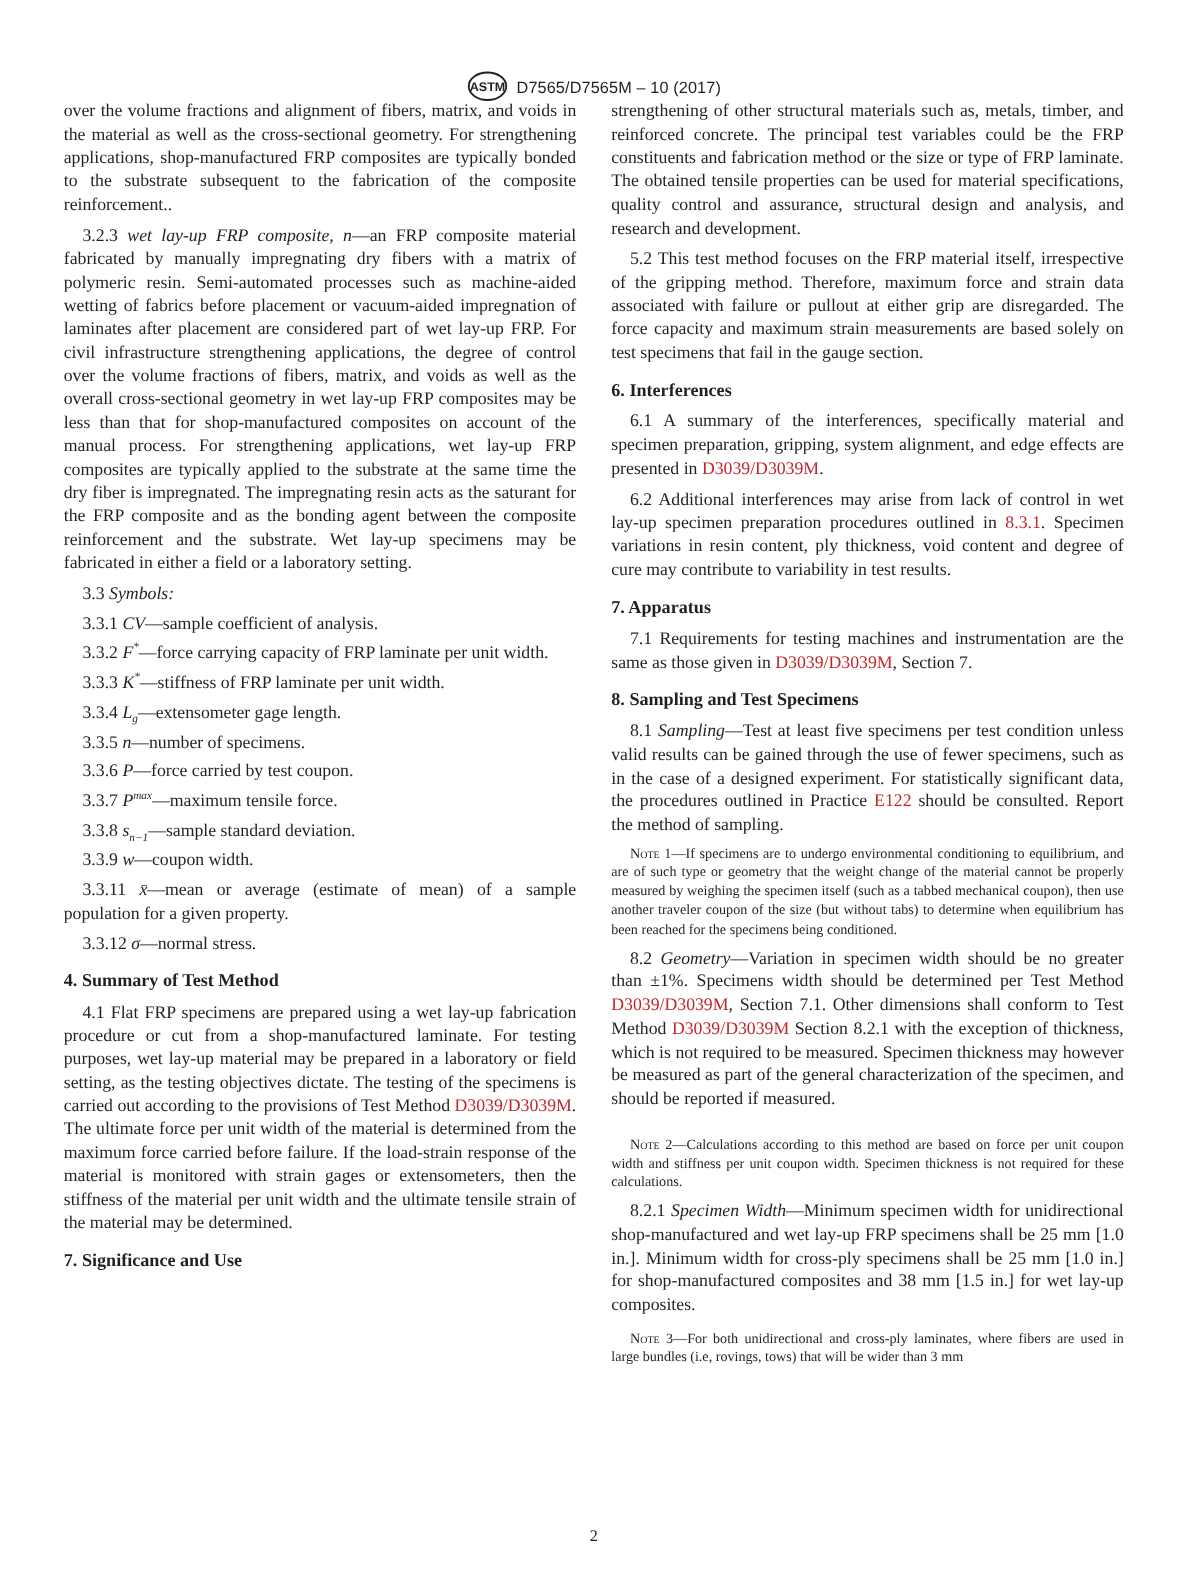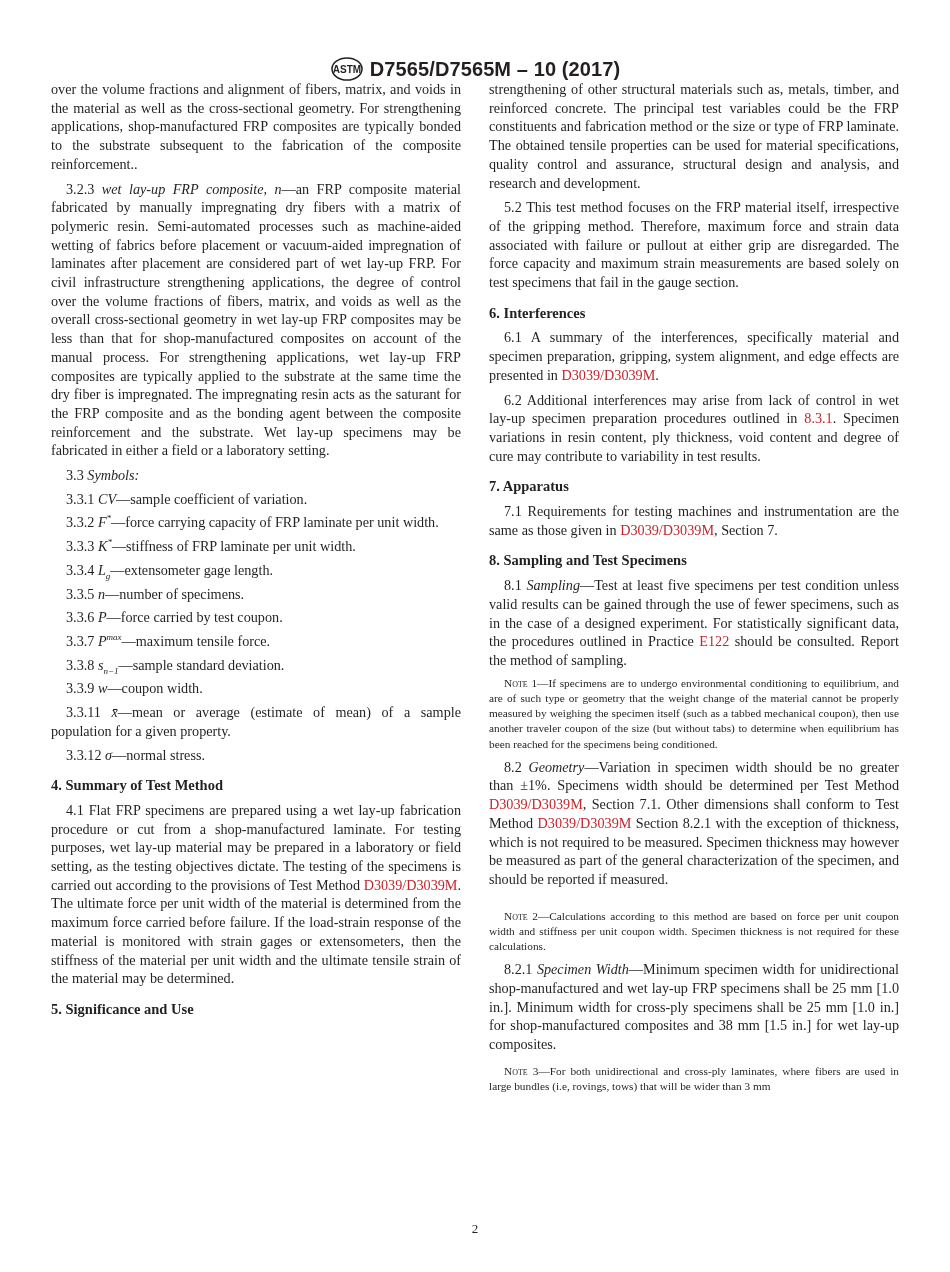--- a/index.html
+++ b/index.html
@@ -1,21 +1,21 @@
 <!DOCTYPE html>
 <html><head>
 <meta charset="utf-8">
 <style>
   html, body { margin: 0; padding: 0; background: #ffffff; }
   body { width: 950px; height: 1272px; position: relative; overflow: hidden;
          font-family: "Liberation Serif", "DejaVu Serif", serif; color: #231f20; }
   .header { position: absolute; top: 56px; left: 0; width: 950px; text-align: center; }
   .header-inner { display: inline-flex; align-items: center; gap: 6px; }
   .logo { width: 34px; height: 26px; display: inline-block; }
-  .doc-title { font-family: "Liberation Sans", "DejaVu Sans", sans-serif; font-weight: bold; font-size: 20px; letter-spacing: 0.1px; }
+  .doc-title { font-family: "Liberation Sans", "DejaVu Sans", sans-serif; font-weight: normal; font-size: 13px; letter-spacing: 0.1px; }
   .col { position: absolute; top: 80px; width: 410px; font-size: 14.2px; line-height: 18.7px; text-align: justify; }
   .col.left { left: 51px; }
   .col.right { left: 489px; }
   p { margin: 0 0 6px 0; text-indent: 15px; }
   p.sym { text-indent: 15px; margin-bottom: 5px; }
   p.cont { text-indent: 0; }
   h2 { font-size: 14.5px; font-weight: bold; margin: 12px 0 6px 0; text-align: left; }
   .note { font-size: 11.3px; line-height: 15.2px; margin: 0 0 6px 0; text-indent: 15px; }
   .note .sc { font-variant: small-caps; }
   .link { color: #c0272d; }
@@ -37,37 +37,37 @@
 </div>
 
 <div class="col left">
   <p class="cont">over the volume fractions and alignment of fibers, matrix, and voids in the material as well as the cross-sectional geometry. For strengthening applications, shop-manufactured FRP composites are typically bonded to the substrate subsequent to the fabrication of the composite reinforcement..</p>
 
   <p><span>3.2.3</span> <i>wet lay-up FRP composite,</i> <i>n</i><span>—an FRP composite material fabricated by manually impregnating dry fibers with a matrix of polymeric resin. Semi-automated processes such as machine-aided wetting of fabrics before placement or vacuum-aided impregnation of laminates after placement are considered part of wet lay-up FRP. For civil infrastructure strengthening applications, the degree of control over the volume fractions of fibers, matrix, and voids as well as the overall cross-sectional geometry in wet lay-up FRP composites may be less than that for shop-manufactured composites on account of the manual process. For strengthening applications, wet lay-up FRP composites are typically applied to the substrate at the same time the dry fiber is impregnated. The impregnating resin acts as the saturant for the FRP composite and as the bonding agent between the composite reinforcement and the substrate. Wet lay-up specimens may be fabricated in either a field or a laboratory setting.</span></p>
 
   <p class="sym"><span>3.3</span> <i>Symbols:</i></p>
 
   <div id="symbols-list">
-      <p class="sym"><span>3.3.1</span>  <i>CV</i><span>—sample coefficient of variation.</span></p>
+      <p class="sym"><span>3.3.1</span>  <i>CV</i><span>—sample coefficient of analysis.</span></p>
       <p class="sym"><span>3.3.2</span>  <i>F</i><sup><i>*</i></sup><span>—force carrying capacity of FRP laminate per unit width.</span></p>
       <p class="sym"><span>3.3.3</span>  <i>K</i><sup><i>*</i></sup><span>—stiffness of FRP laminate per unit width.</span></p>
       <p class="sym"><span>3.3.4</span>  <i>L</i><sub><i>g</i></sub><span>—extensometer gage length.</span></p>
       <p class="sym"><span>3.3.5</span>  <i>n</i><span>—number of specimens.</span></p>
       <p class="sym"><span>3.3.6</span>  <i>P</i><span>—force carried by test coupon.</span></p>
       <p class="sym"><span>3.3.7</span>  <i>P</i><sup><i>max</i></sup><span>—maximum tensile force.</span></p>
       <p class="sym"><span>3.3.8</span>  <i>s</i><sub><i>n−1</i></sub><span>—sample standard deviation.</span></p>
       <p class="sym"><span>3.3.9</span>  <i>w</i><span>—coupon width.</span></p>
       <p class="sym"><span>3.3.11</span>  <i>x̄</i><span>—mean or average (estimate of mean) of a sample population for a given property.</span></p>
       <p class="sym"><span>3.3.12</span>  <i>σ</i><span>—normal stress.</span></p>
     </div>
 
   <h2>4.  Summary of Test Method</h2>
   <p><span>4.1 Flat FRP specimens are prepared using a wet lay-up fabrication procedure or cut from a shop-manufactured laminate. For testing purposes, wet lay-up material may be prepared in a laboratory or field setting, as the testing objectives dictate. The testing of the specimens is carried out according to the provisions of Test Method </span><span class="link">D3039/D3039M</span><span>. The ultimate force per unit width of the material is determined from the maximum force carried before failure. If the load-strain response of the material is monitored with strain gages or extensometers, then the stiffness of the material per unit width and the ultimate tensile strain of the material may be determined.</span></p>
 
-  <h2>5.  Significance and Use</h2>
+  <h2>7.  Significance and Use</h2>
 </div>
 
 <div class="col right">
   <p class="cont">strengthening of other structural materials such as, metals, timber, and reinforced concrete. The principal test variables could be the FRP constituents and fabrication method or the size or type of FRP laminate. The obtained tensile properties can be used for material specifications, quality control and assurance, structural design and analysis, and research and development.</p>
   <p>5.2 This test method focuses on the FRP material itself, irrespective of the gripping method. Therefore, maximum force and strain data associated with failure or pullout at either grip are disregarded. The force capacity and maximum strain measurements are based solely on test specimens that fail in the gauge section.</p>
 
   <h2>6.  Interferences</h2>
   <p><span>6.1  A summary of the interferences, specifically material and specimen preparation, gripping, system alignment, and edge effects are presented in </span><span class="link">D3039/D3039M</span><span>.</span></p>
   <p><span>6.2  Additional interferences may arise from lack of control in wet lay-up specimen preparation procedures outlined in </span><span class="link">8.3.1</span><span>. Specimen variations in resin content, ply thickness, void content and degree of cure may contribute to variability in test results.</span></p>
 

